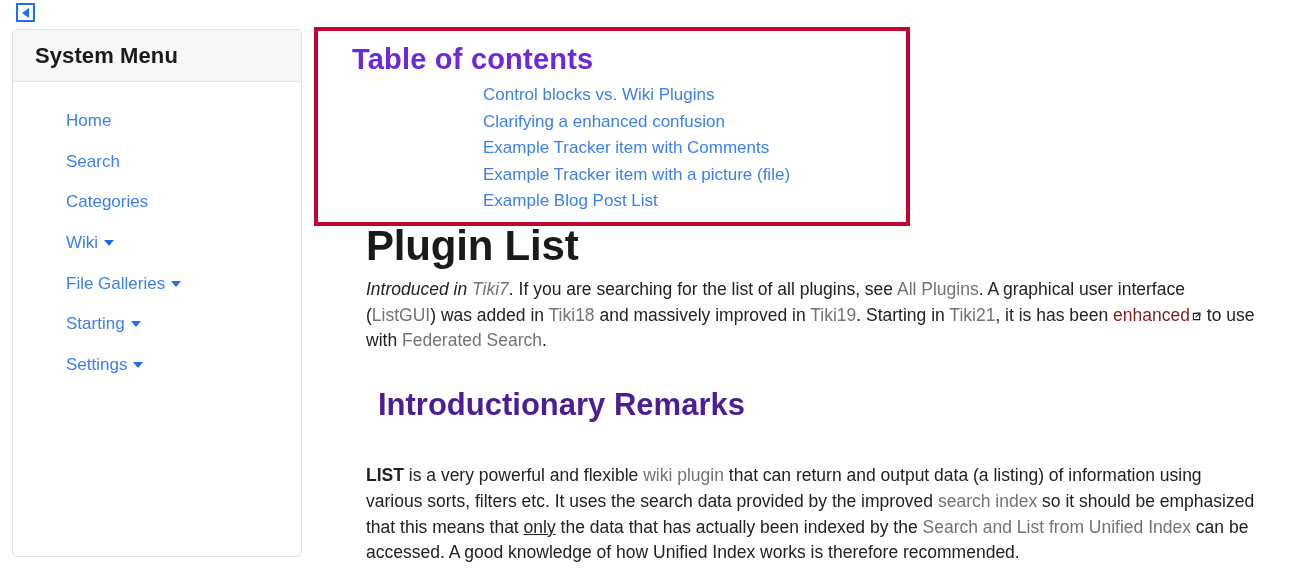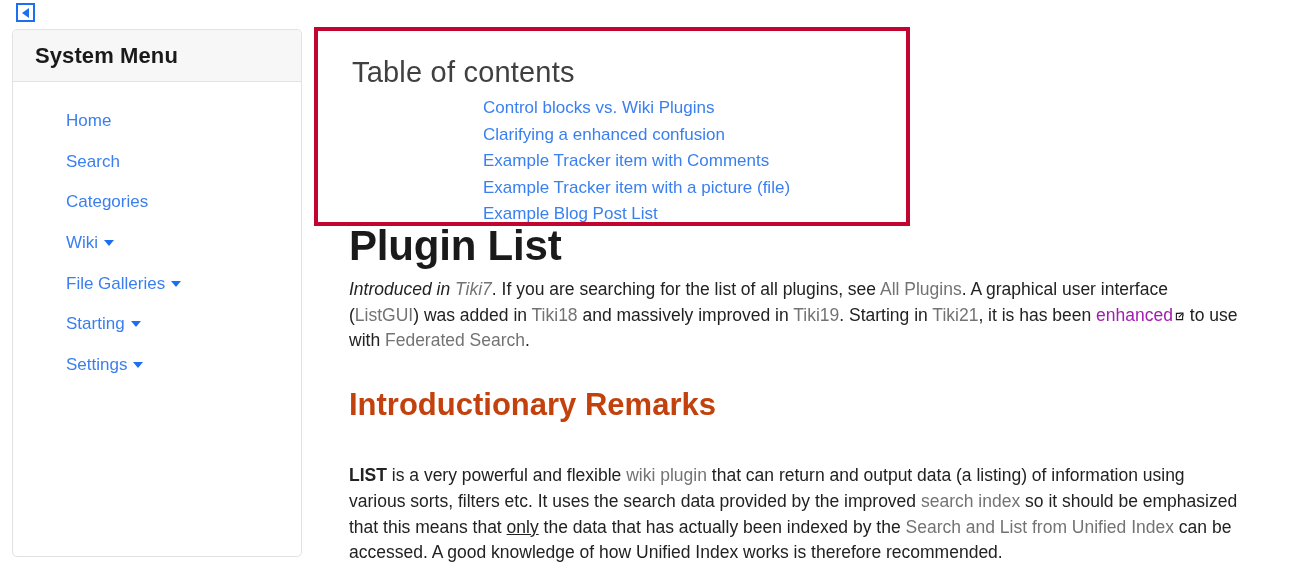--- a/index.html
+++ b/index.html
@@ -79,70 +79,70 @@
   
   .toc {
     position: absolute;
     left: 314px; top: 27px;
     width: 596px; height: 199px;
     background: #ffffff;
     border: 4px solid #c20430;
   }
   .toc-title {
     font-size: 29px;
-    font-weight: normal;
-    color: #404040;
-    margin: 25px 0 0 34px;
+    font-weight: bold;
+    color: #6d28d9;
+    margin: 12px 0 0 34px;
     letter-spacing: 0.2px;
   }
   .toc-list {
     list-style: none;
     margin: 9px 0 0 0;
     padding: 0 0 0 165px;
   }
   .toc-list li { margin: 0 0 7px 0; line-height: 1.15; }
   .toc-link {
     font-size: 17px;
     color: #3a7ff0;
     text-decoration: none;
     cursor: pointer;
   }
 
   
   .content {
     position: absolute;
-    left: 349px; top: 222px;
+    left: 366px; top: 222px;
     width: 890px;
   }
   h1.page-title {
     font-size: 42px;
     font-weight: bold;
     color: #1a1a1a;
     margin: 0 0 8px 0;
     line-height: 1.12;
     letter-spacing: -0.2px;
   }
   h2.section-title {
     font-size: 31px;
     font-weight: bold;
-    color: #c2410c;
-    margin: 33px 0 0 0;
+    color: #4c1d95;
+    margin: 33px 0 0 12px;
     line-height: 1.15;
   }
   p.body-text {
     font-size: 17.5px;
     line-height: 25.6px;
     color: #222222;
     margin: 0;
   }
   p.intro { margin-top: 1px; }
   p.remarks { margin-top: 41px; }
 
   a.red-link { color: #737373; text-decoration: none; cursor: pointer; }
-  a.blue-link { color: #a21caf; text-decoration: none; cursor: pointer; }
+  a.blue-link { color: #7f1d1d; text-decoration: none; cursor: pointer; }
   .italic { font-style: italic; }
   .bold { font-weight: bold; text-align: center; }
   .underline { text-decoration: underline; }
 
   .ext-icon {
     display: inline-block;
     width: 11px; height: 11px;
     position: relative;
     margin-left: 1px;
     vertical-align: -1px;

